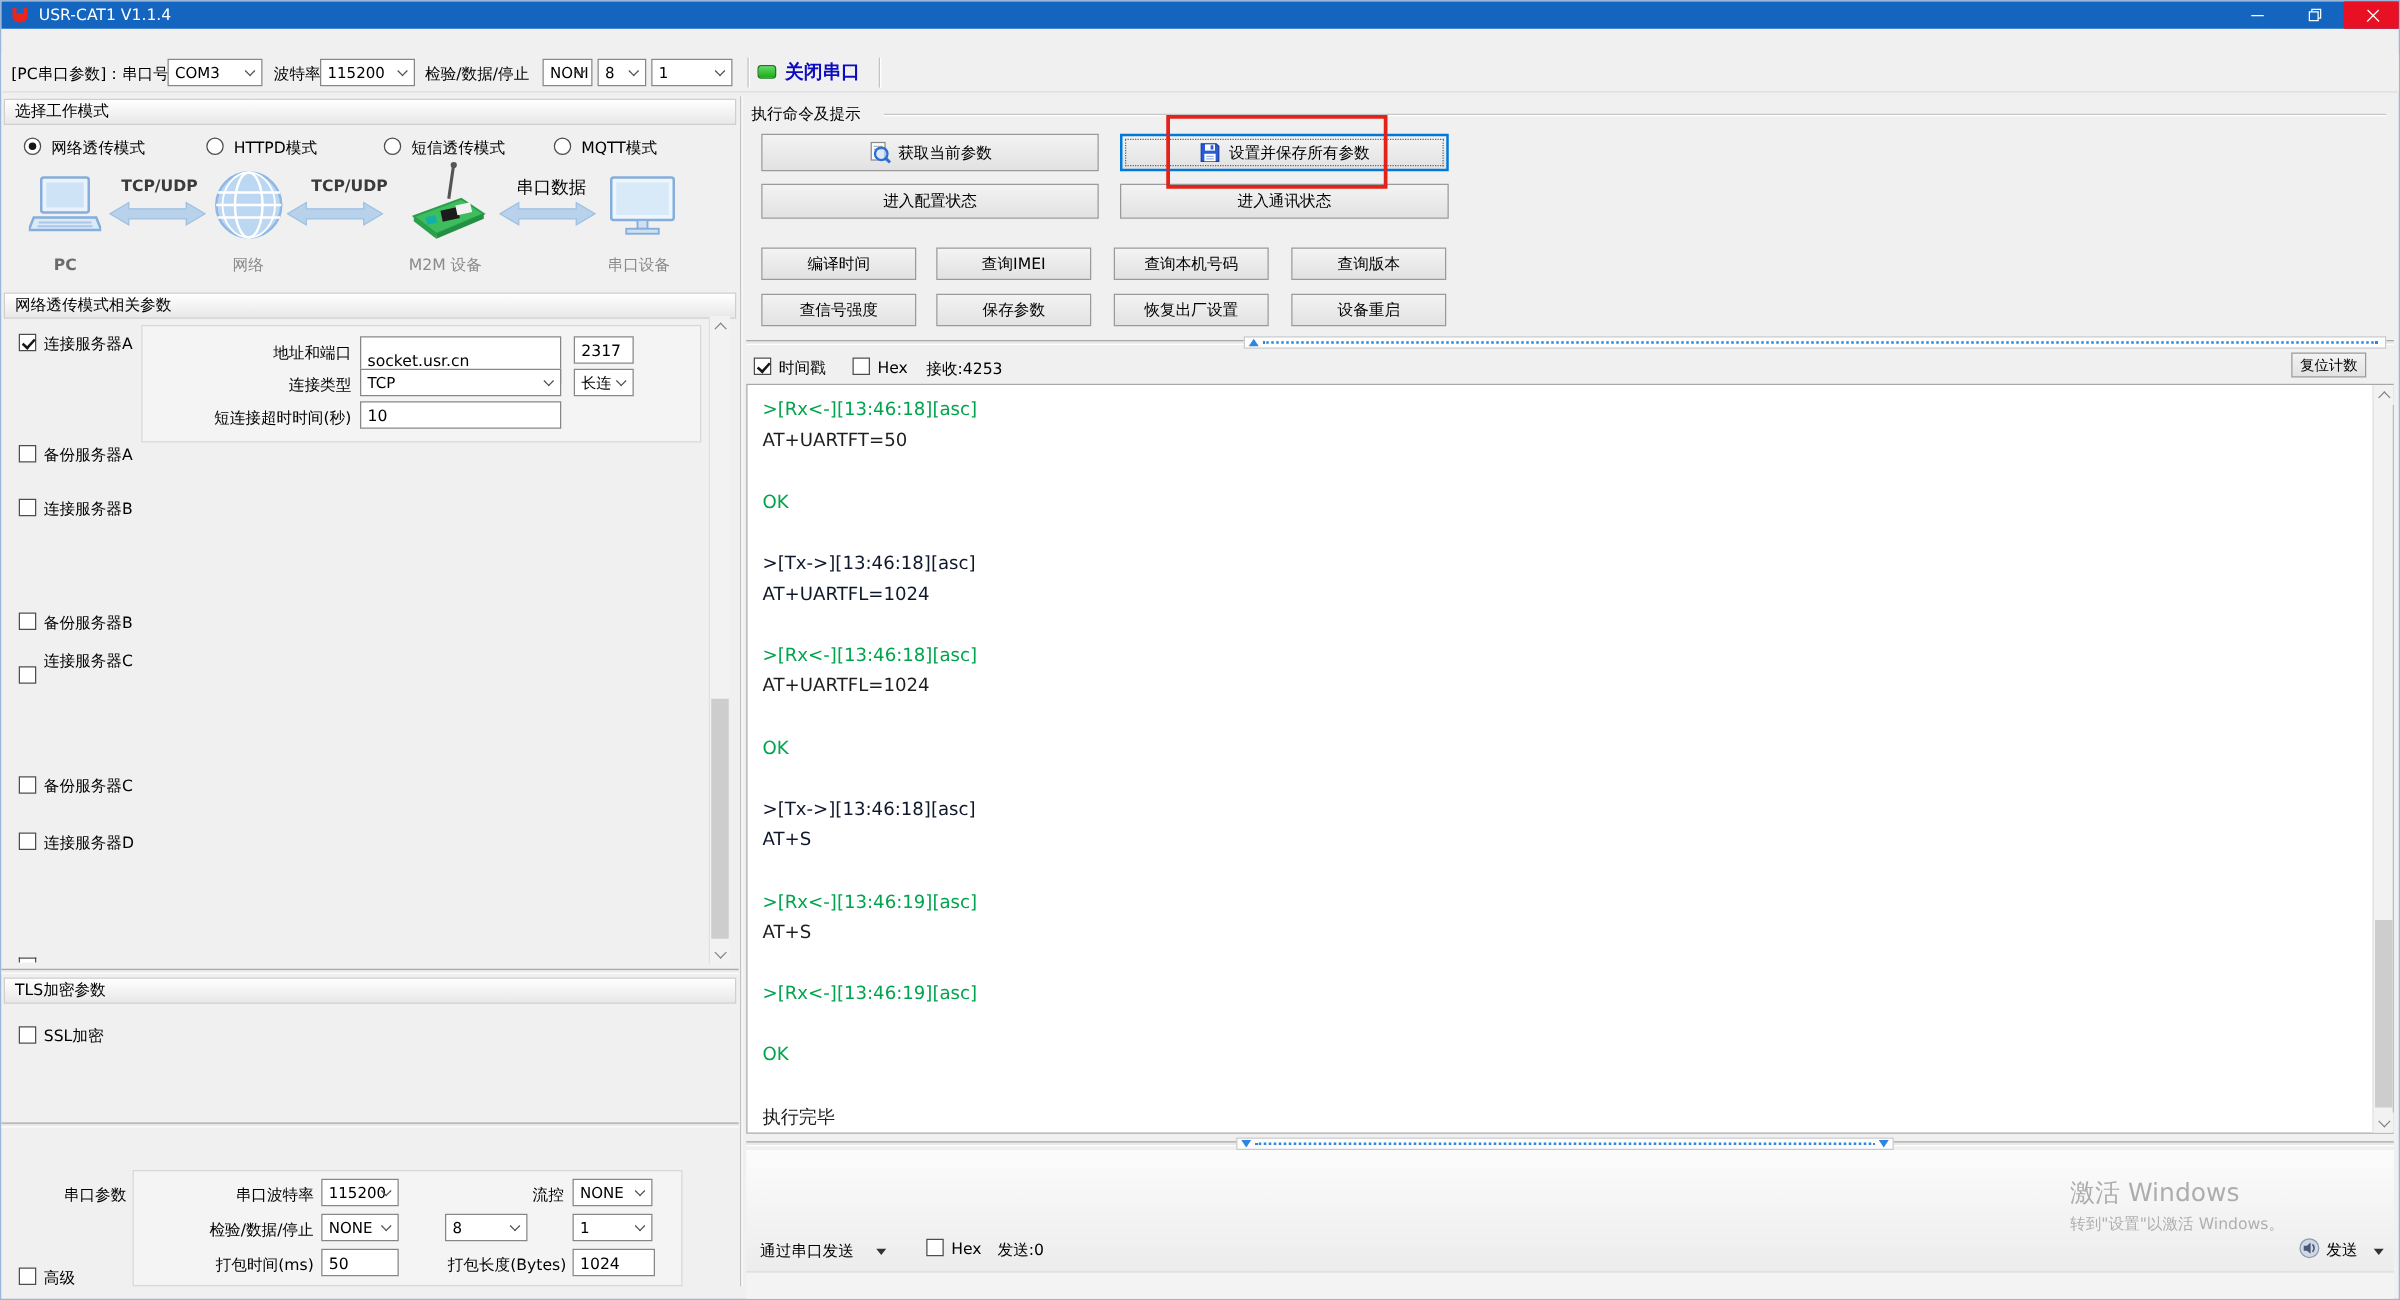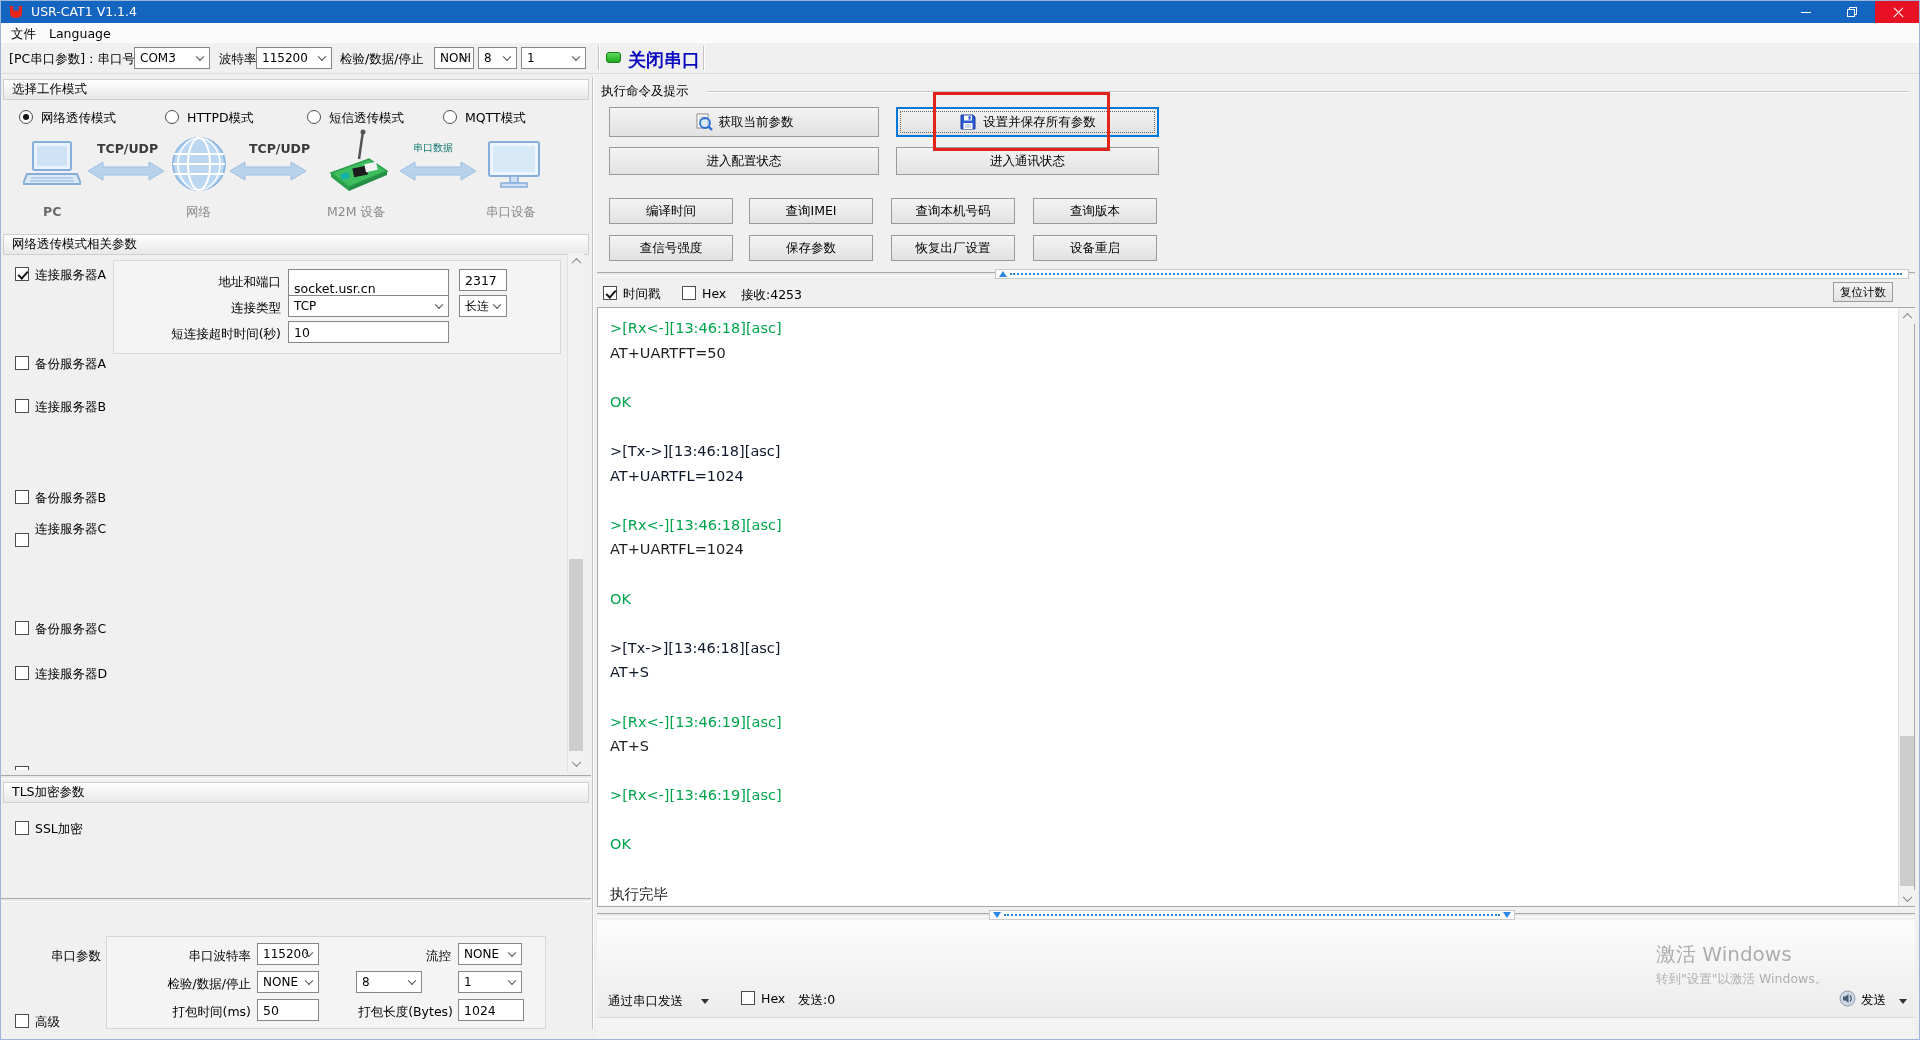--- a/index.html
+++ b/index.html
@@ -58,24 +58,20 @@
       </div>
     </div>
     <div class="caption-btn" style="left:1874px;background:#e81123;">
       <div style="position:relative;width:11px;height:11px;">
         <div style="position:absolute;left:-1px;top:5px;width:13px;height:1.4px;background:#fff;transform:rotate(45deg);"></div>
         <div style="position:absolute;left:-1px;top:5px;width:13px;height:1.4px;background:#fff;transform:rotate(-45deg);"></div>
       </div>
     </div>
   </div>
 
-  <div class="abs" style="left:0;top:22px;width:1920px;height:20px;background:#fbfbfb;">
-    <span class="lbl" style="left:10px;top:3px;">文件</span>
-    <span class="lbl" style="left:48px;top:3px;">Language</span>
-  </div>
 
   <div class="abs" style="left:0;top:42px;width:1920px;height:31px;background:#f0f0f0;border-bottom:1px solid #dcdcdc;">
     <span class="lbl" style="left:8px;top:8px;">[PC串口参数]：串口号</span>
     <div class="combo" style="left:133px;top:4px;width:76px;height:22px;">
         <span>COM3</span>
         <i class="chev"></i>
       </div>
     <span class="lbl" style="left:218px;top:8px;">波特率</span>
     <div class="combo" style="left:255px;top:4px;width:76px;height:22px;">
         <span>115200</span>
@@ -89,21 +85,21 @@
     <div class="combo" style="left:477px;top:4px;width:39px;height:22px;">
         <span>8</span>
         <i class="chev"></i>
       </div>
     <div class="combo" style="left:520px;top:4px;width:65px;height:22px;">
         <span>1</span>
         <i class="chev"></i>
       </div>
     <div class="vsep" style="left:597px;top:3px;height:24px;"></div>
     <div class="abs" style="left:605px;top:9px;width:15px;height:11px;border-radius:3px;background:linear-gradient(#5fdd5f,#1ea81e);border:1px solid #157a15;"></div>
-    <span class="abs" style="left:627px;top:5px;font-size:18px;font-weight:bold;color:#0b0bc0;white-space:nowrap;">关闭串口</span>
+    <span class="abs" style="left:627px;top:5px;font-size:15px;font-weight:bold;color:#0b0bc0;white-space:nowrap;">关闭串口</span>
     <div class="vsep" style="left:702px;top:3px;height:24px;"></div>
   </div>
 
   <div class="vsep" style="left:591px;top:76px;height:952px;"></div>
 
   <div class="hdr" style="left:2px;top:78px;width:586px;height:21px;">
       <span>选择工作模式</span>
     </div>
 
   <div class="radio on" style="left:18px;top:109px;"></div>
@@ -141,21 +137,21 @@
   <svg class="abs" style="left:318px;top:128px;" width="72" height="66" viewBox="0 0 72 66">
     <line x1="44" y1="2" x2="40" y2="30" stroke="#555" stroke-width="2.5"></line>
     <circle cx="44" cy="3" r="2.5" fill="#555"></circle>
     <polygon points="12,44 50,30 68,42 30,58" fill="#3dbd5e" stroke="#2b9e4a" stroke-width="1.5"></polygon>
     <polygon points="12,44 30,58 30,62 12,48" fill="#2aa04d"></polygon>
     <polygon points="30,58 68,42 68,46 30,62" fill="#238f44"></polygon>
     <rect x="34" y="38" width="14" height="9" fill="#1c1c1c" transform="rotate(-12 41 42)"></rect>
     <rect x="46" y="34" width="12" height="8" fill="#f2f2f2" transform="rotate(-12 52 38)"></rect>
     <rect x="22" y="44" width="8" height="6" fill="#12b0a8" transform="rotate(-12 26 47)"></rect>
   </svg>
-  <span class="abs" style="left:412px;top:140px;font-size:10px;color:#0f766e;">串口数据</span>
+  <span class="abs" style="left:412px;top:140px;font-size:14px;color:#000000;">串口数据</span>
   <svg class="abs" style="left:398px;top:158px;" width="78" height="24" viewBox="0 0 78 24">
     <polygon points="1,12 16,3 16,8 62,8 62,3 77,12 62,21 62,16 16,16 16,21" fill="#b9d2ec" stroke="#9dbfe2"></polygon>
   </svg>
   <svg class="abs" style="left:486px;top:139px;" width="54" height="50" viewBox="0 0 54 50">
     <rect x="2" y="2" width="50" height="34" rx="2" fill="#eef5fd" stroke="#85aeda" stroke-width="2"></rect>
     <rect x="6" y="6" width="42" height="26" fill="#d8e9f8"></rect>
     <rect x="23" y="36" width="8" height="7" fill="#cfe0f2" stroke="#85aeda" stroke-width="1.5"></rect>
     <rect x="14" y="43" width="26" height="4" fill="#cfe0f2" stroke="#85aeda" stroke-width="1.5"></rect>
   </svg>
   <span class="abs" style="left:42px;top:203px;font-size:12.5px;font-weight:600;color:#6b6b6b;">PC</span>

